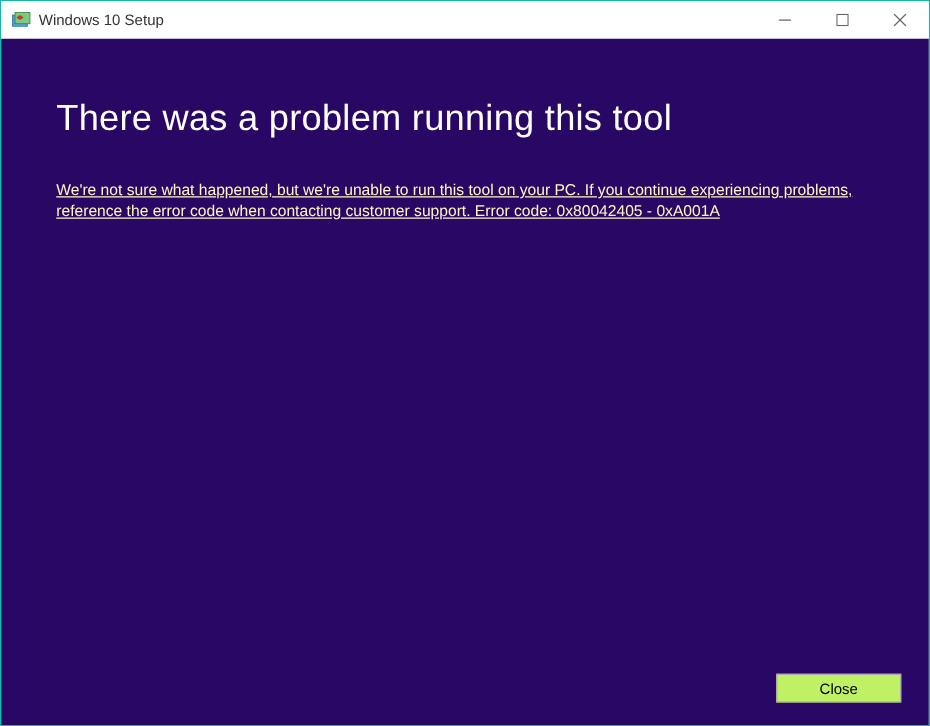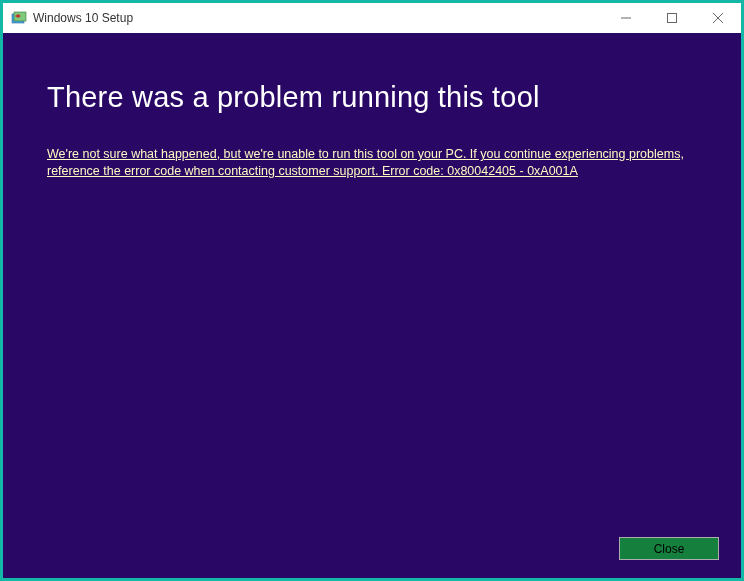--- a/index.html
+++ b/index.html
@@ -10,21 +10,21 @@
     body {
       font-family: "Segoe UI", Tahoma, sans-serif;
       background: #fff;
       width: 744px;
       height: 581px;
       overflow: hidden;
     }
     .window {
       width: 744px;
       height: 581px;
-      border: 3px solid #14b8a6;
+      border: 1px solid #14b8a6;
       display: flex;
       flex-direction: column;
       box-shadow: 0 2px 8px rgba(0,0,0,0.1);
     }
     .titlebar {
       height: 30px;
       background: #fff;
       display: flex;
       align-items: center;
       padding-left: 8px;
@@ -86,21 +86,21 @@
       text-decoration: underline;
     }
     .footer {
       position: absolute;
       bottom: 18px;
       right: 22px;
     }
     .close-btn {
       width: 100px;
       height: 23px;
-      background: #15803d;
+      background: #bef264;
       border: 1px solid #adadad;
       font-size: 12px;
       color: #000;
       cursor: pointer;
       font-family: "Segoe UI", Tahoma, sans-serif;
     }
   </style>
 </head>
 <body>
 

